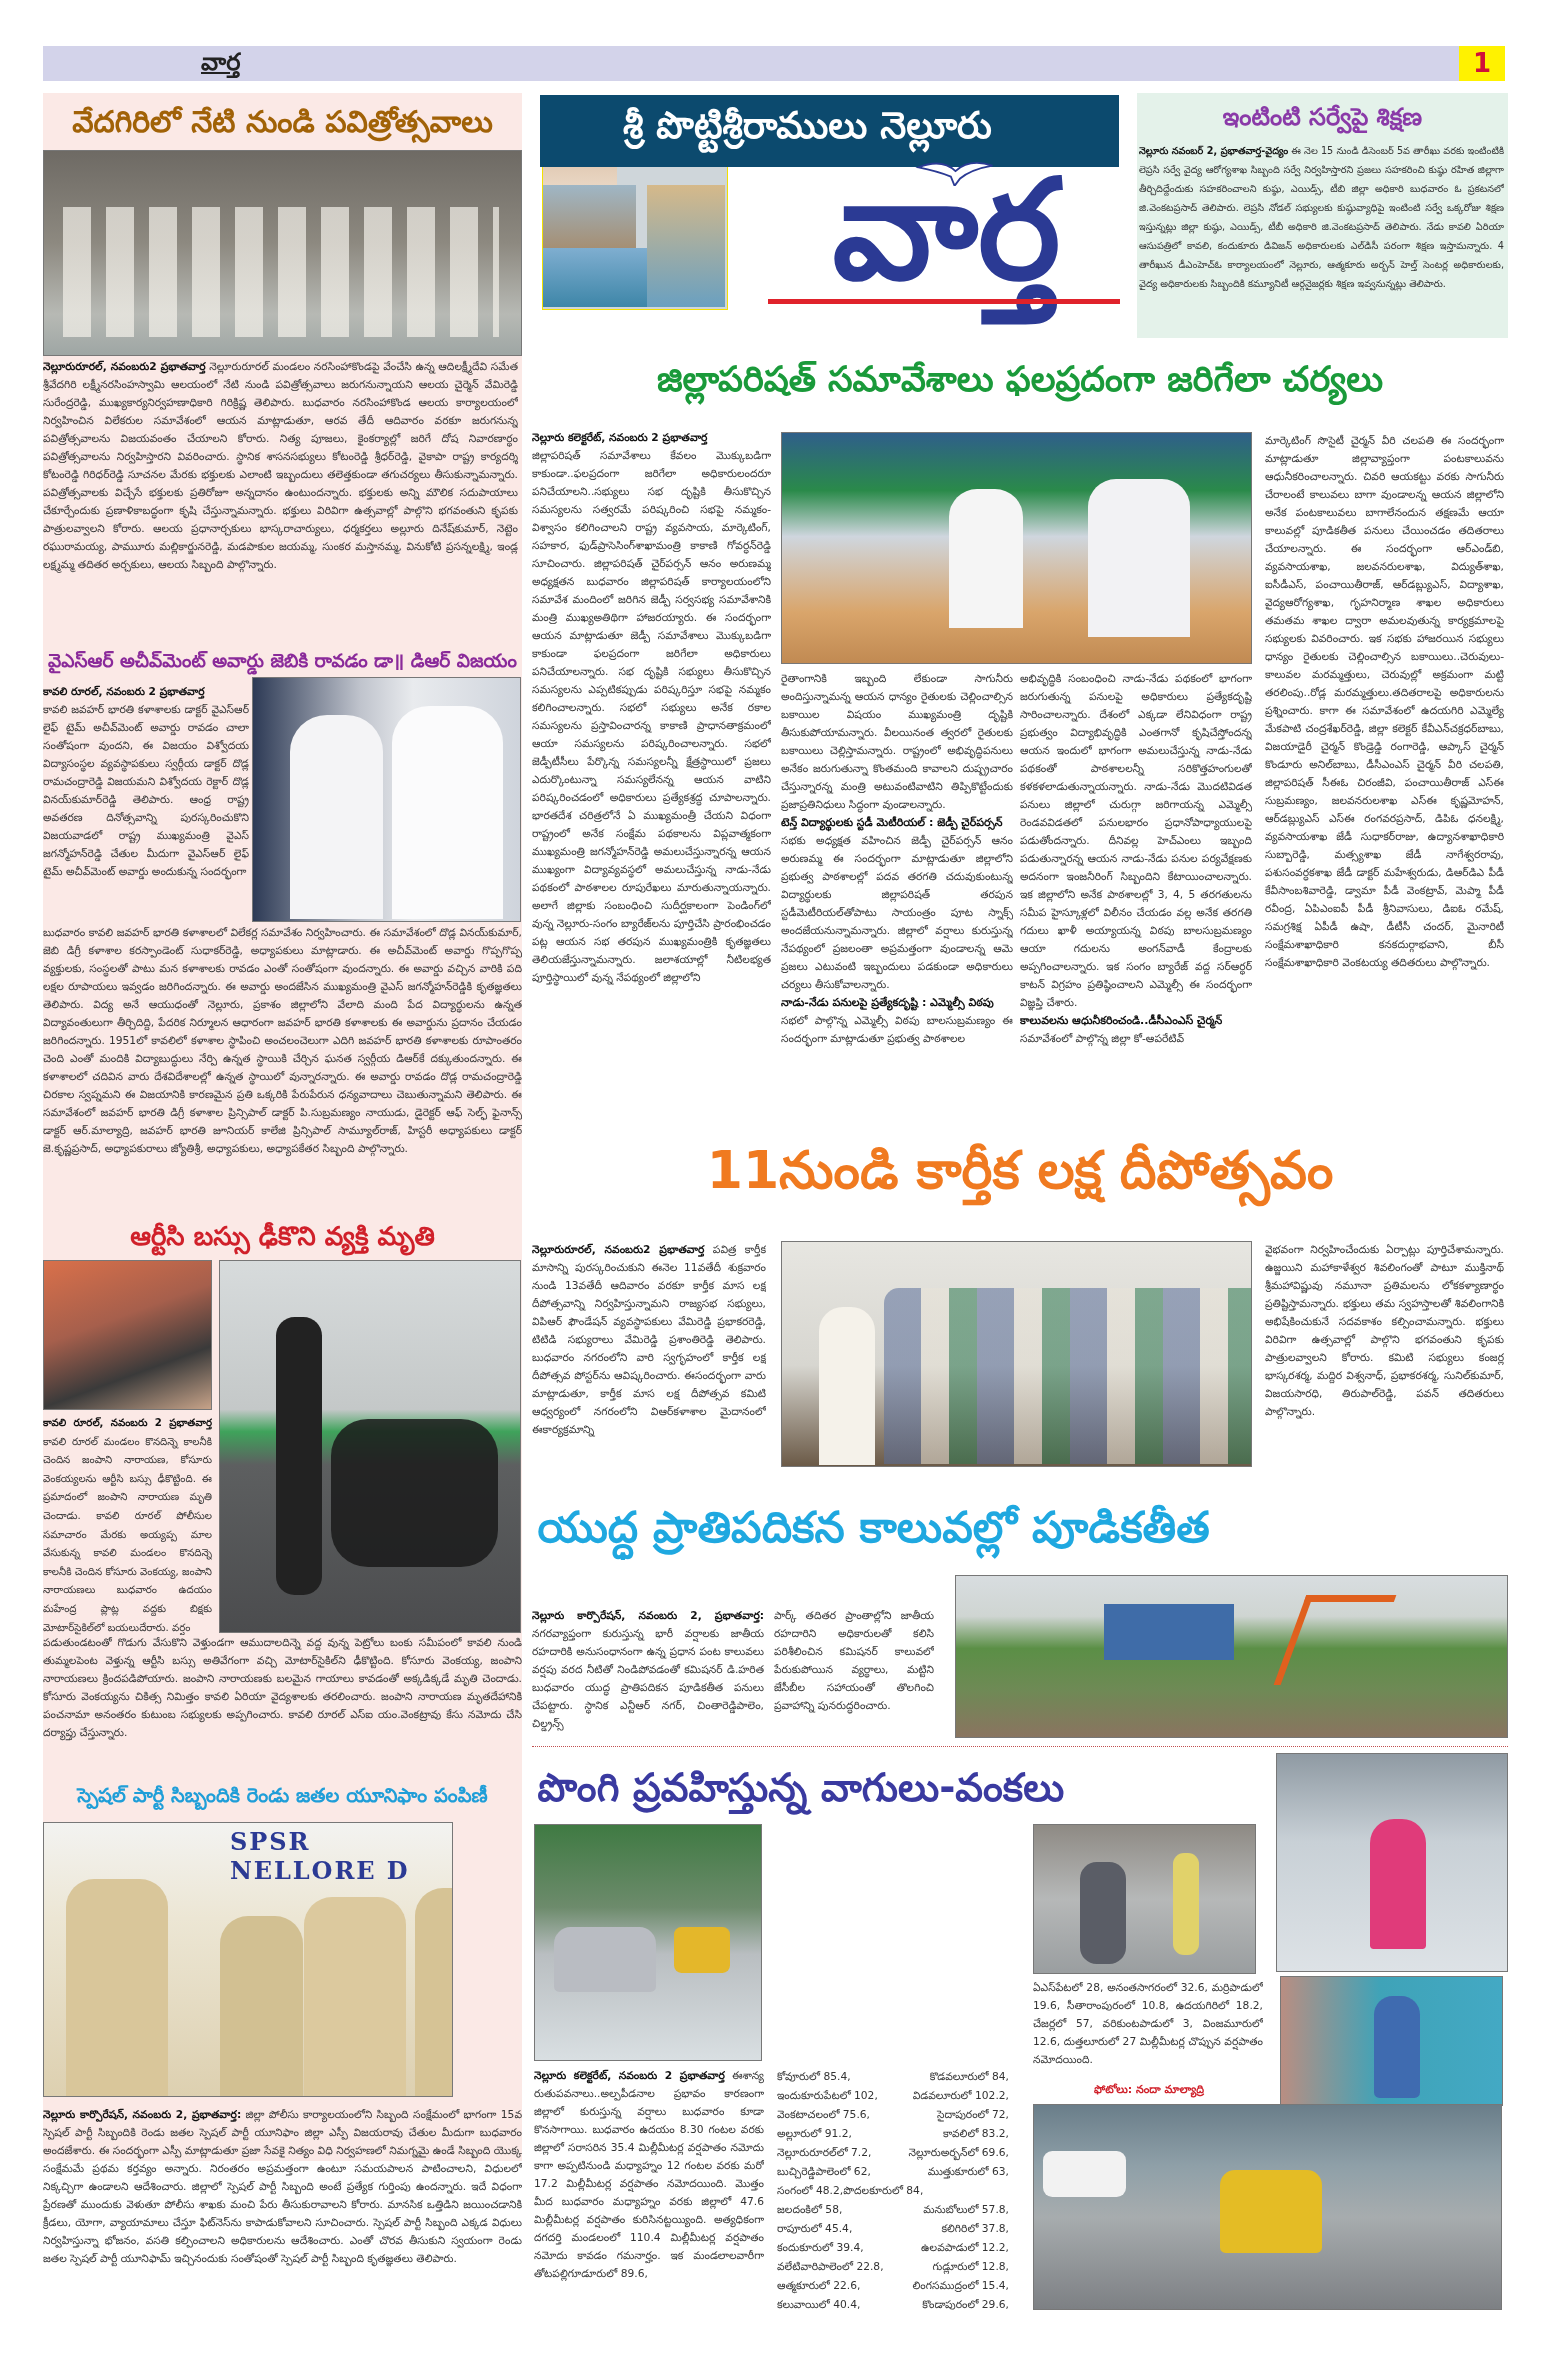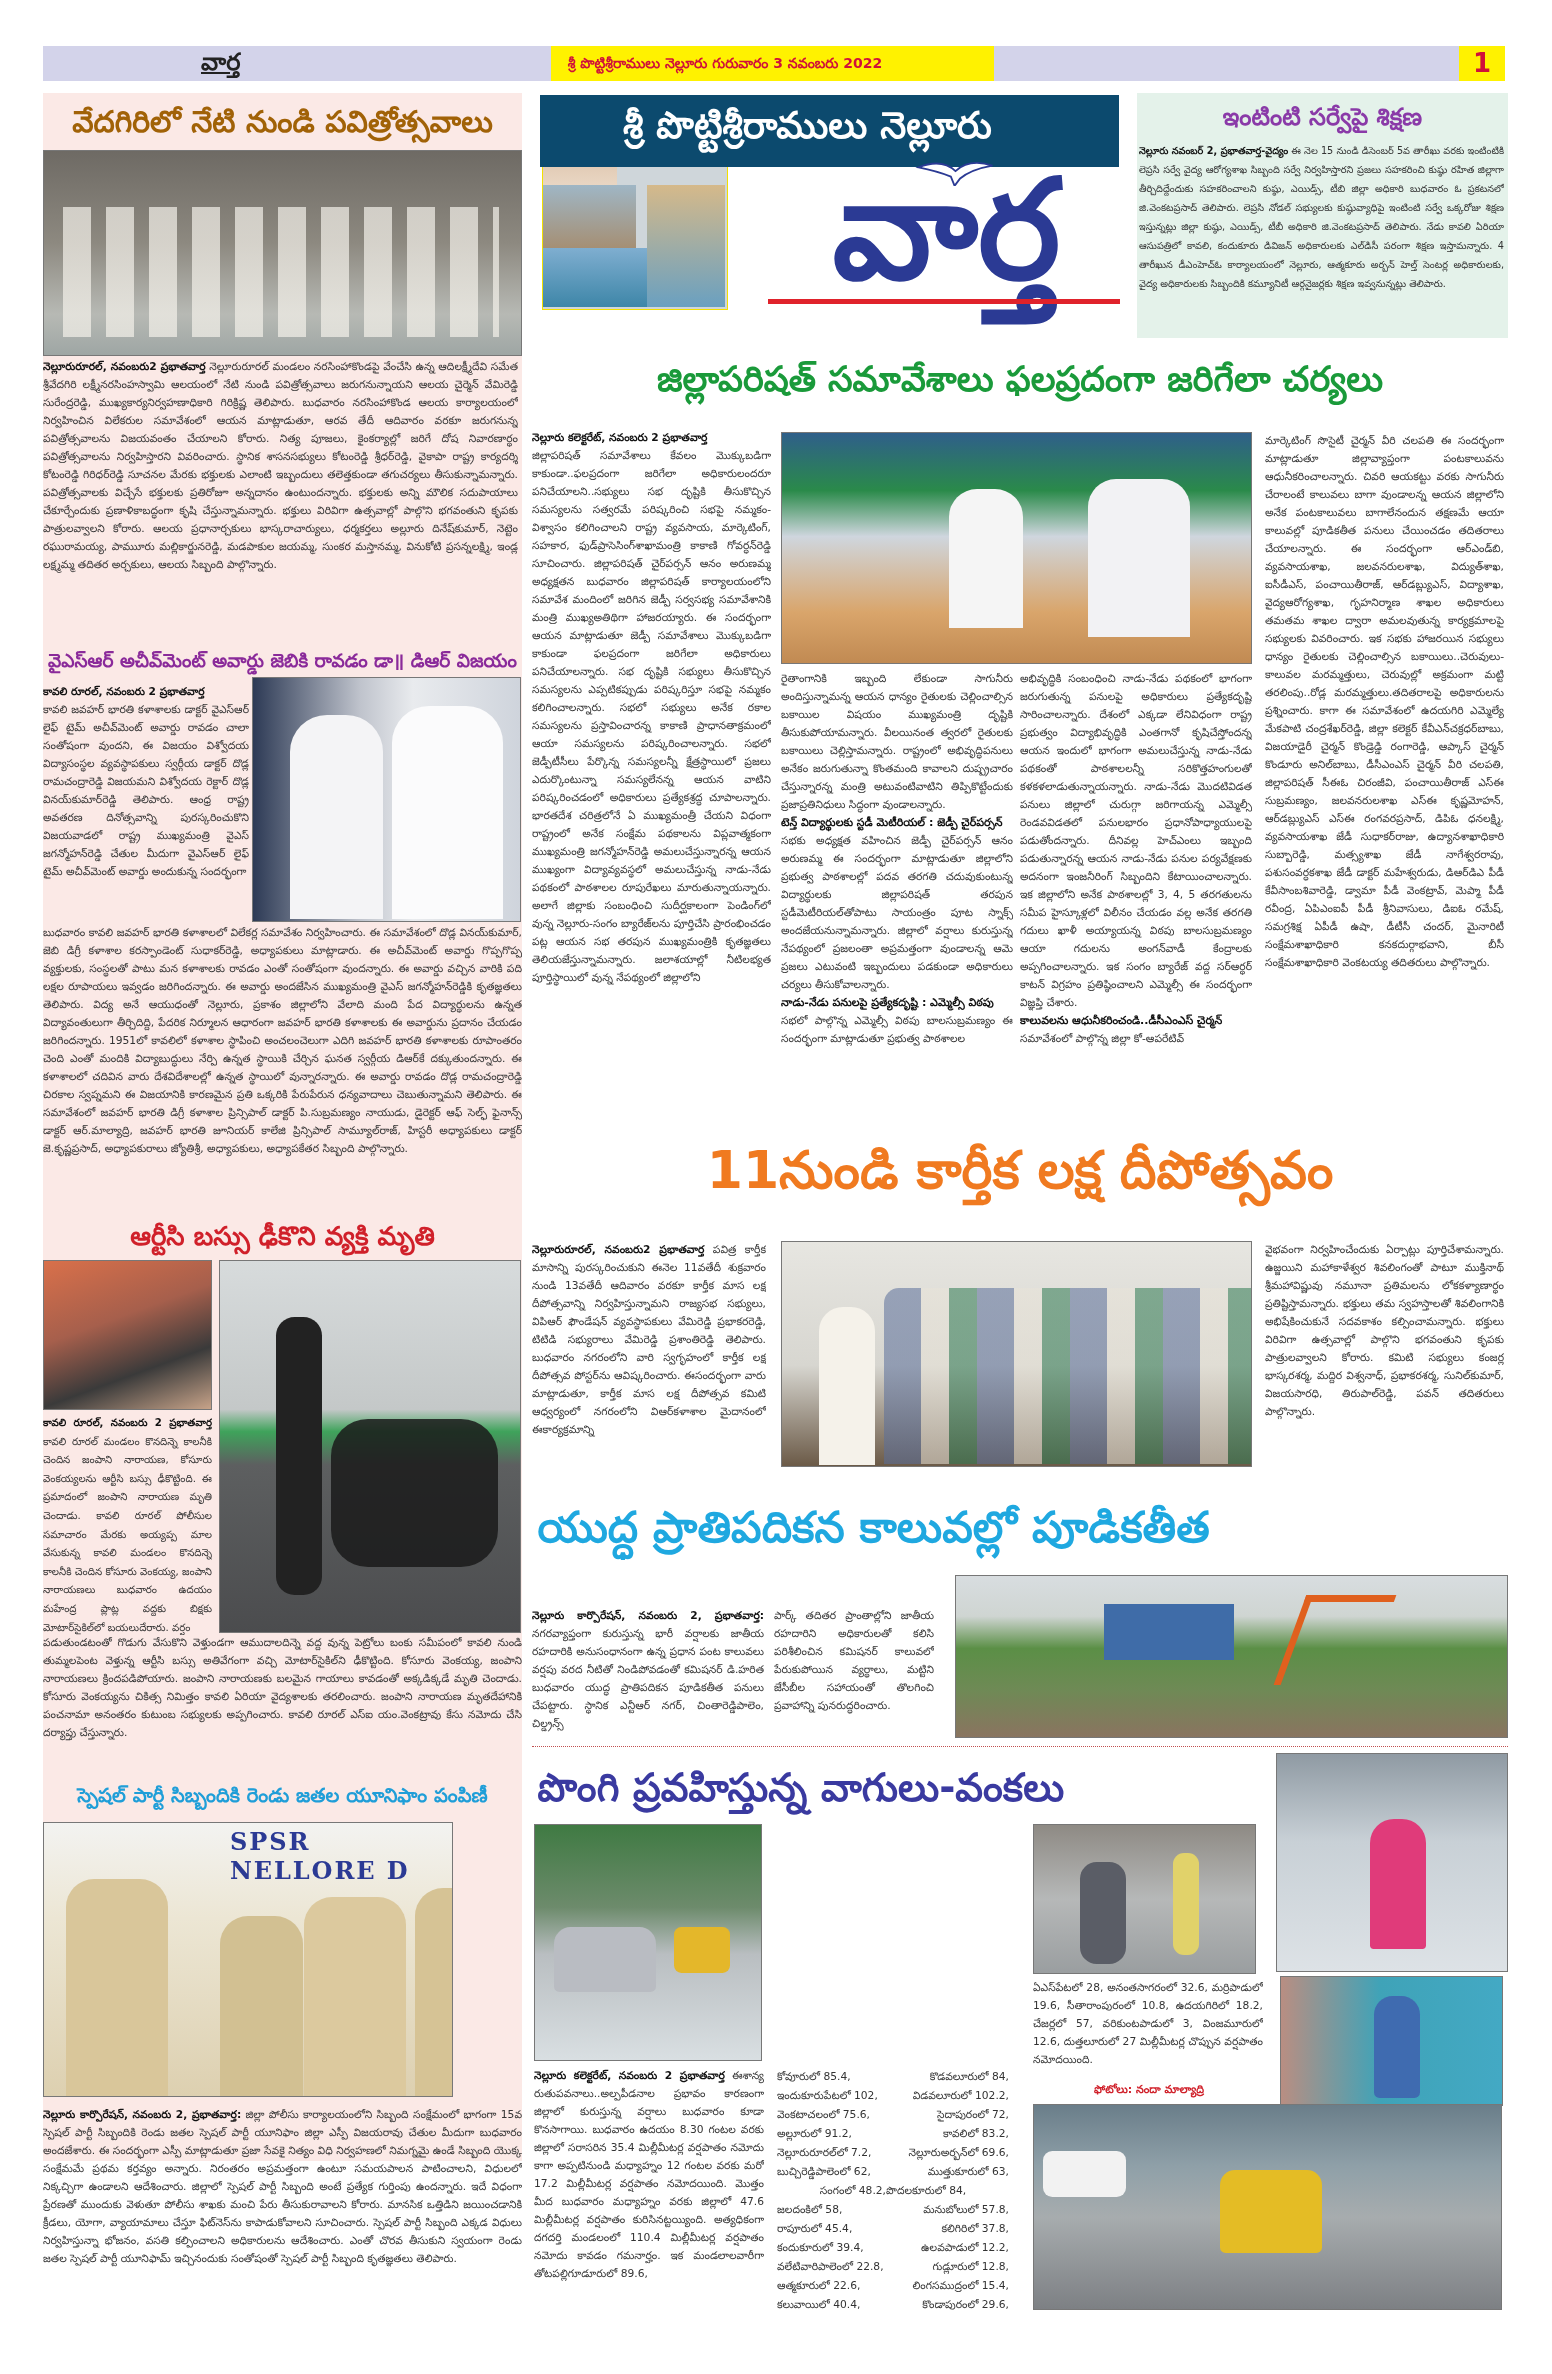--- a/index.html
+++ b/index.html
@@ -24,21 +24,20 @@
   .mast-title{left:761px;top:165px;width:371px;height:130px;color:#2b3a94;font-size:139px;font-weight:bold;line-height:130px;text-align:center;font-family:"DejaVu Sans",sans-serif;}
   .mast-line{left:768px;top:299px;width:352px;height:4.6px;background:#e0222b;}
   .dove{left:914px;top:158px;width:83px;height:28px;}
   .dotted{border-top:1.9px dotted #c05050;}
 </style>
 </head>
 <body>
 
 <div class="abs topbar">
   <span class="logo">వార్త</span>
-  <div class="dateline">శ్రీ పొట్టిశ్రీరాములు నెల్లూరు గురువారం 3 నవంబరు 2022</div>
   <div class="pgno">1</div>
 </div>
 
 <div class="abs" style="left:531px;top:93px;width:594px;height:223px;">
 </div>
 <div class="abs" style="left:542px;top:95px;width:186px;height:215px;border:1.9px solid #f2e000;box-sizing:border-box;background:#cfd6da;">
   <div style="position:absolute;left:0;top:0;width:74px;height:89px;background:linear-gradient(#c9a585,#e9d6c3);"></div>
   <div style="position:absolute;left:0;top:89px;width:93px;height:63px;background:linear-gradient(#9fb6c5,#a58f74);"></div>
   <div style="position:absolute;left:0;top:152px;width:104px;height:59px;background:linear-gradient(#7faed0,#3e86a8);"></div>
   <div style="position:absolute;left:104px;top:89px;width:78px;height:122px;background:linear-gradient(#d5b98a,#6aa0c0);"></div>
@@ -199,21 +198,21 @@
         <span>కావలిలో 83.2,</span>
       </div>
       <div style="display: flex; justify-content: space-between; align-items: flex-end;">
         <span>నెల్లూరురూరల్‌లో 7.2,</span>
         <span>నెల్లూరుఅర్బన్‌లో 69.6,</span>
       </div>
       <div style="display: flex; justify-content: space-between;">
         <span>బుచ్చిరెడ్డిపాలెంలో 62,</span>
         <span>ముత్తుకూరులో 63,</span>
       </div>
-      <div style="display: flex; justify-content: center;">
+      <div style="display: flex; justify-content: flex-start;">
         <span>సంగంలో 48.2,</span>
         <span>పొదలకూరులో 84,</span>
       </div>
       <div style="display: flex; justify-content: space-between;">
         <span>జలదంకిలో 58,</span>
         <span>మనుబోలులో 57.8,</span>
       </div>
       <div style="display: flex; justify-content: space-between;">
         <span>రాపూరులో 45.4,</span>
         <span>కలిగిరిలో 37.8,</span>

